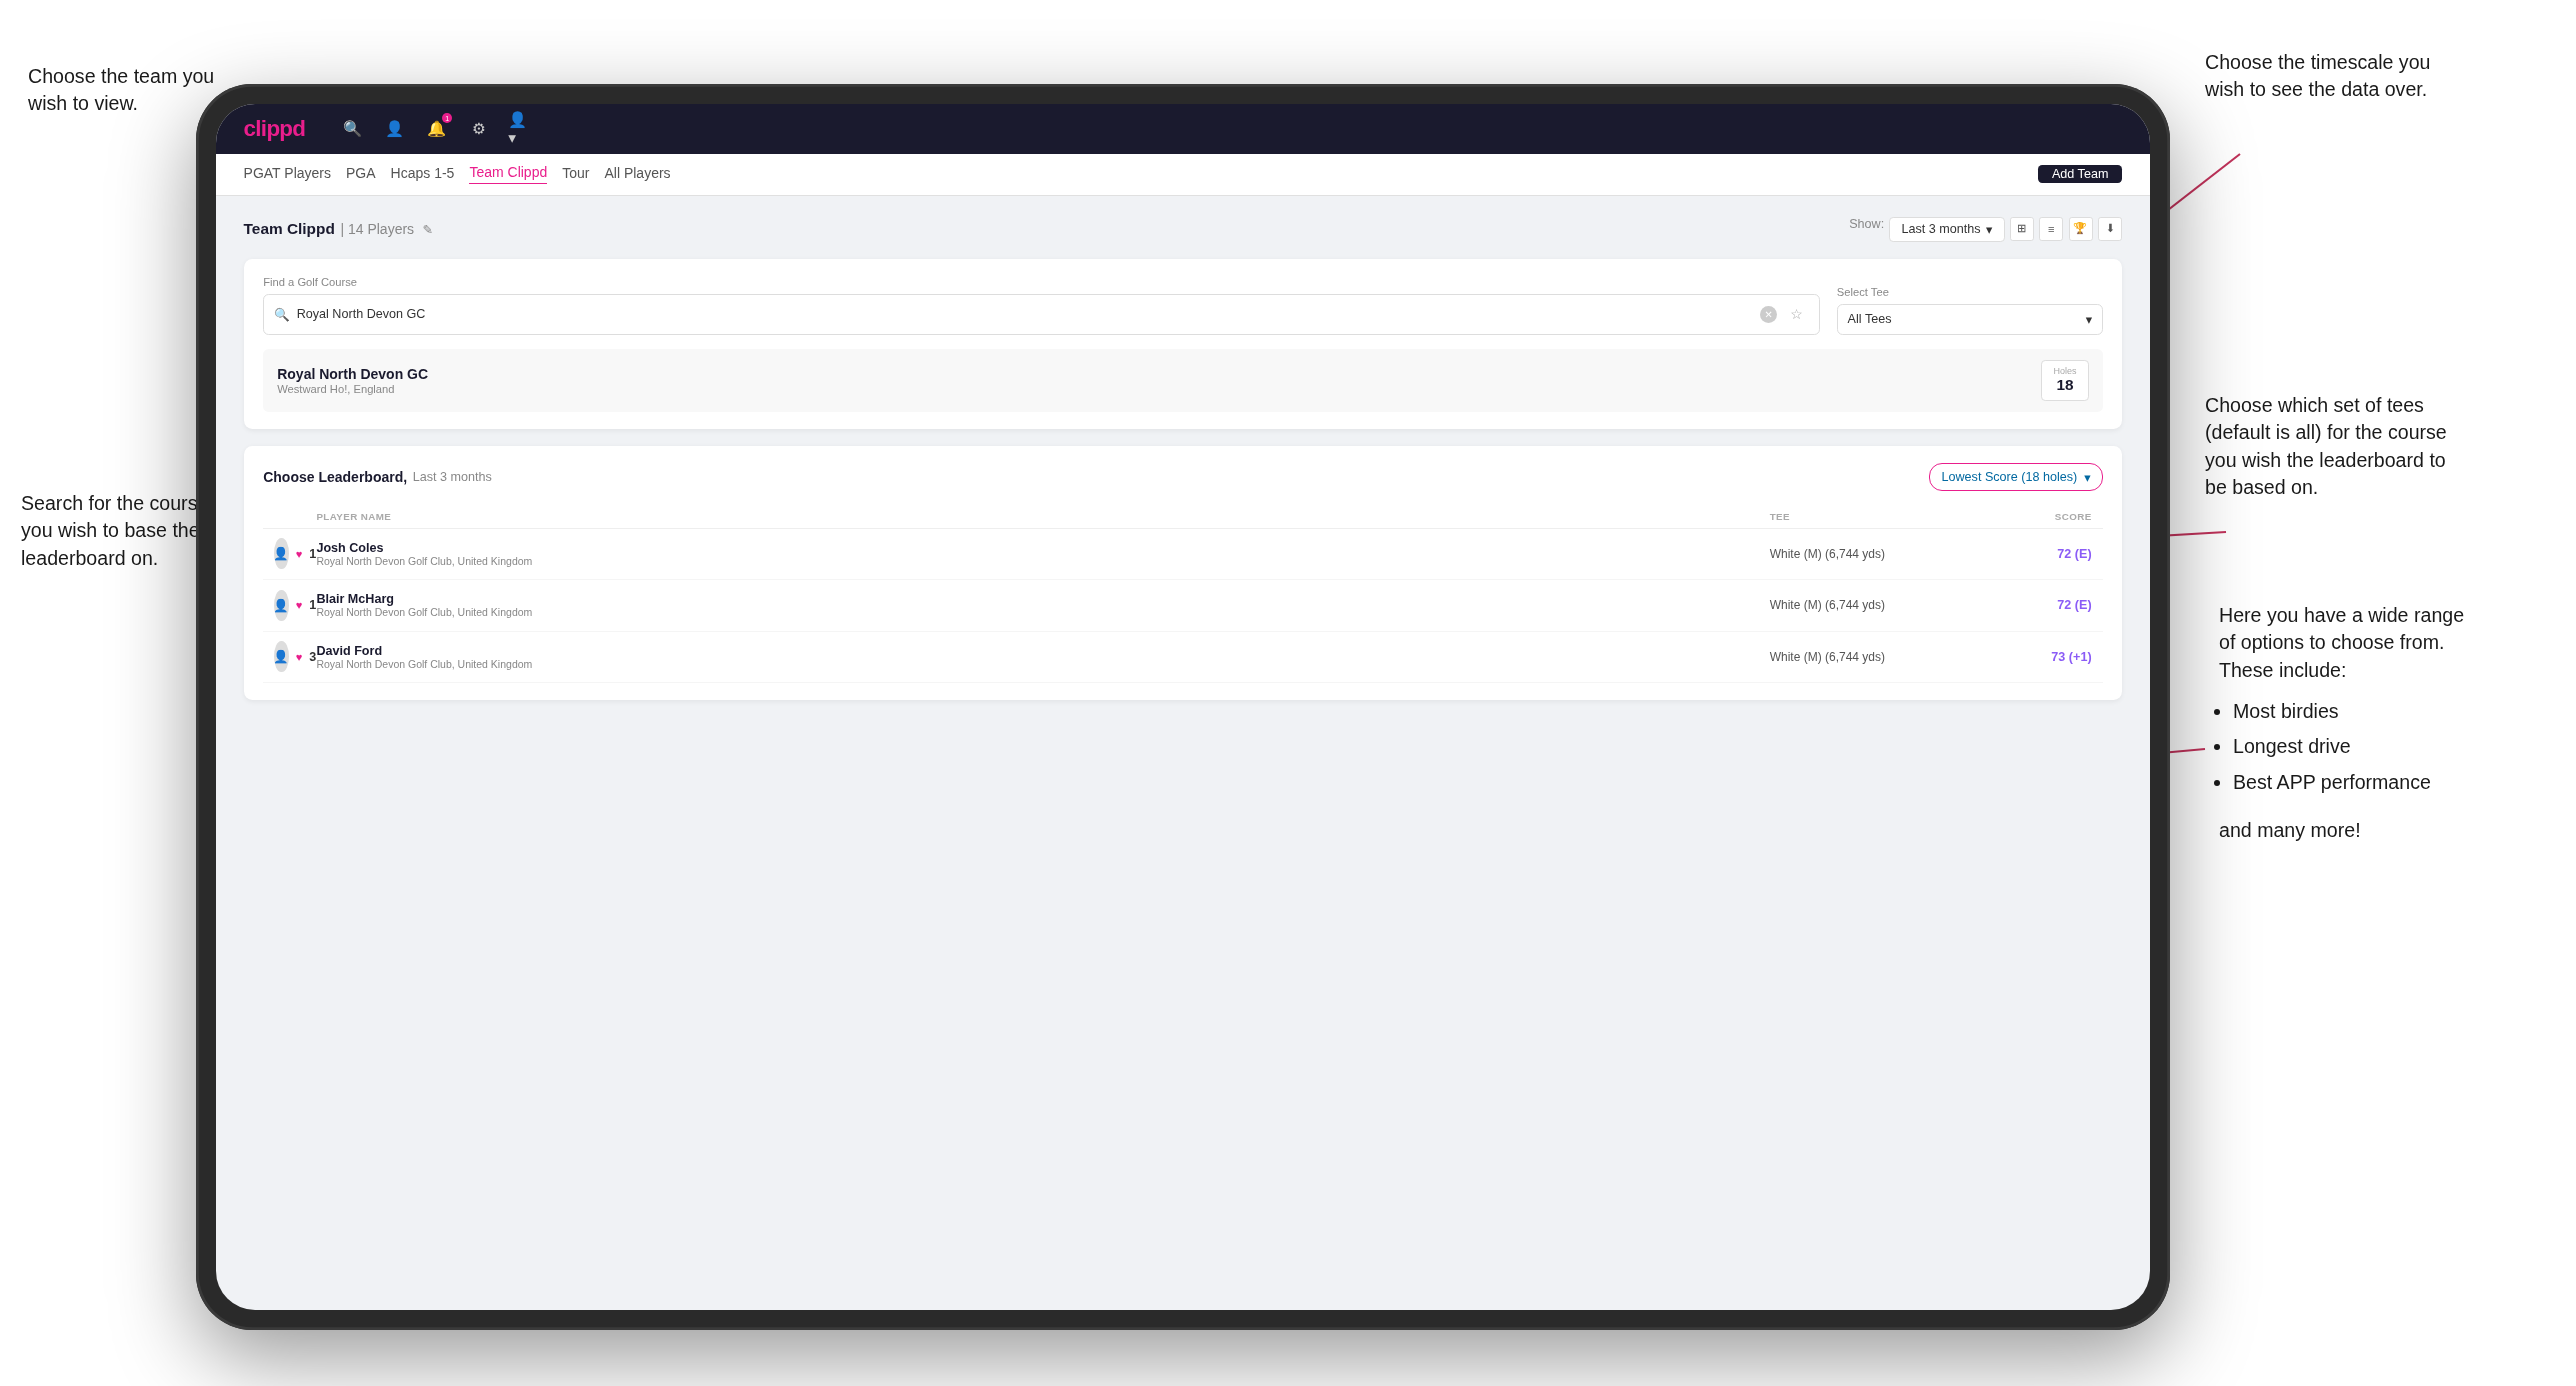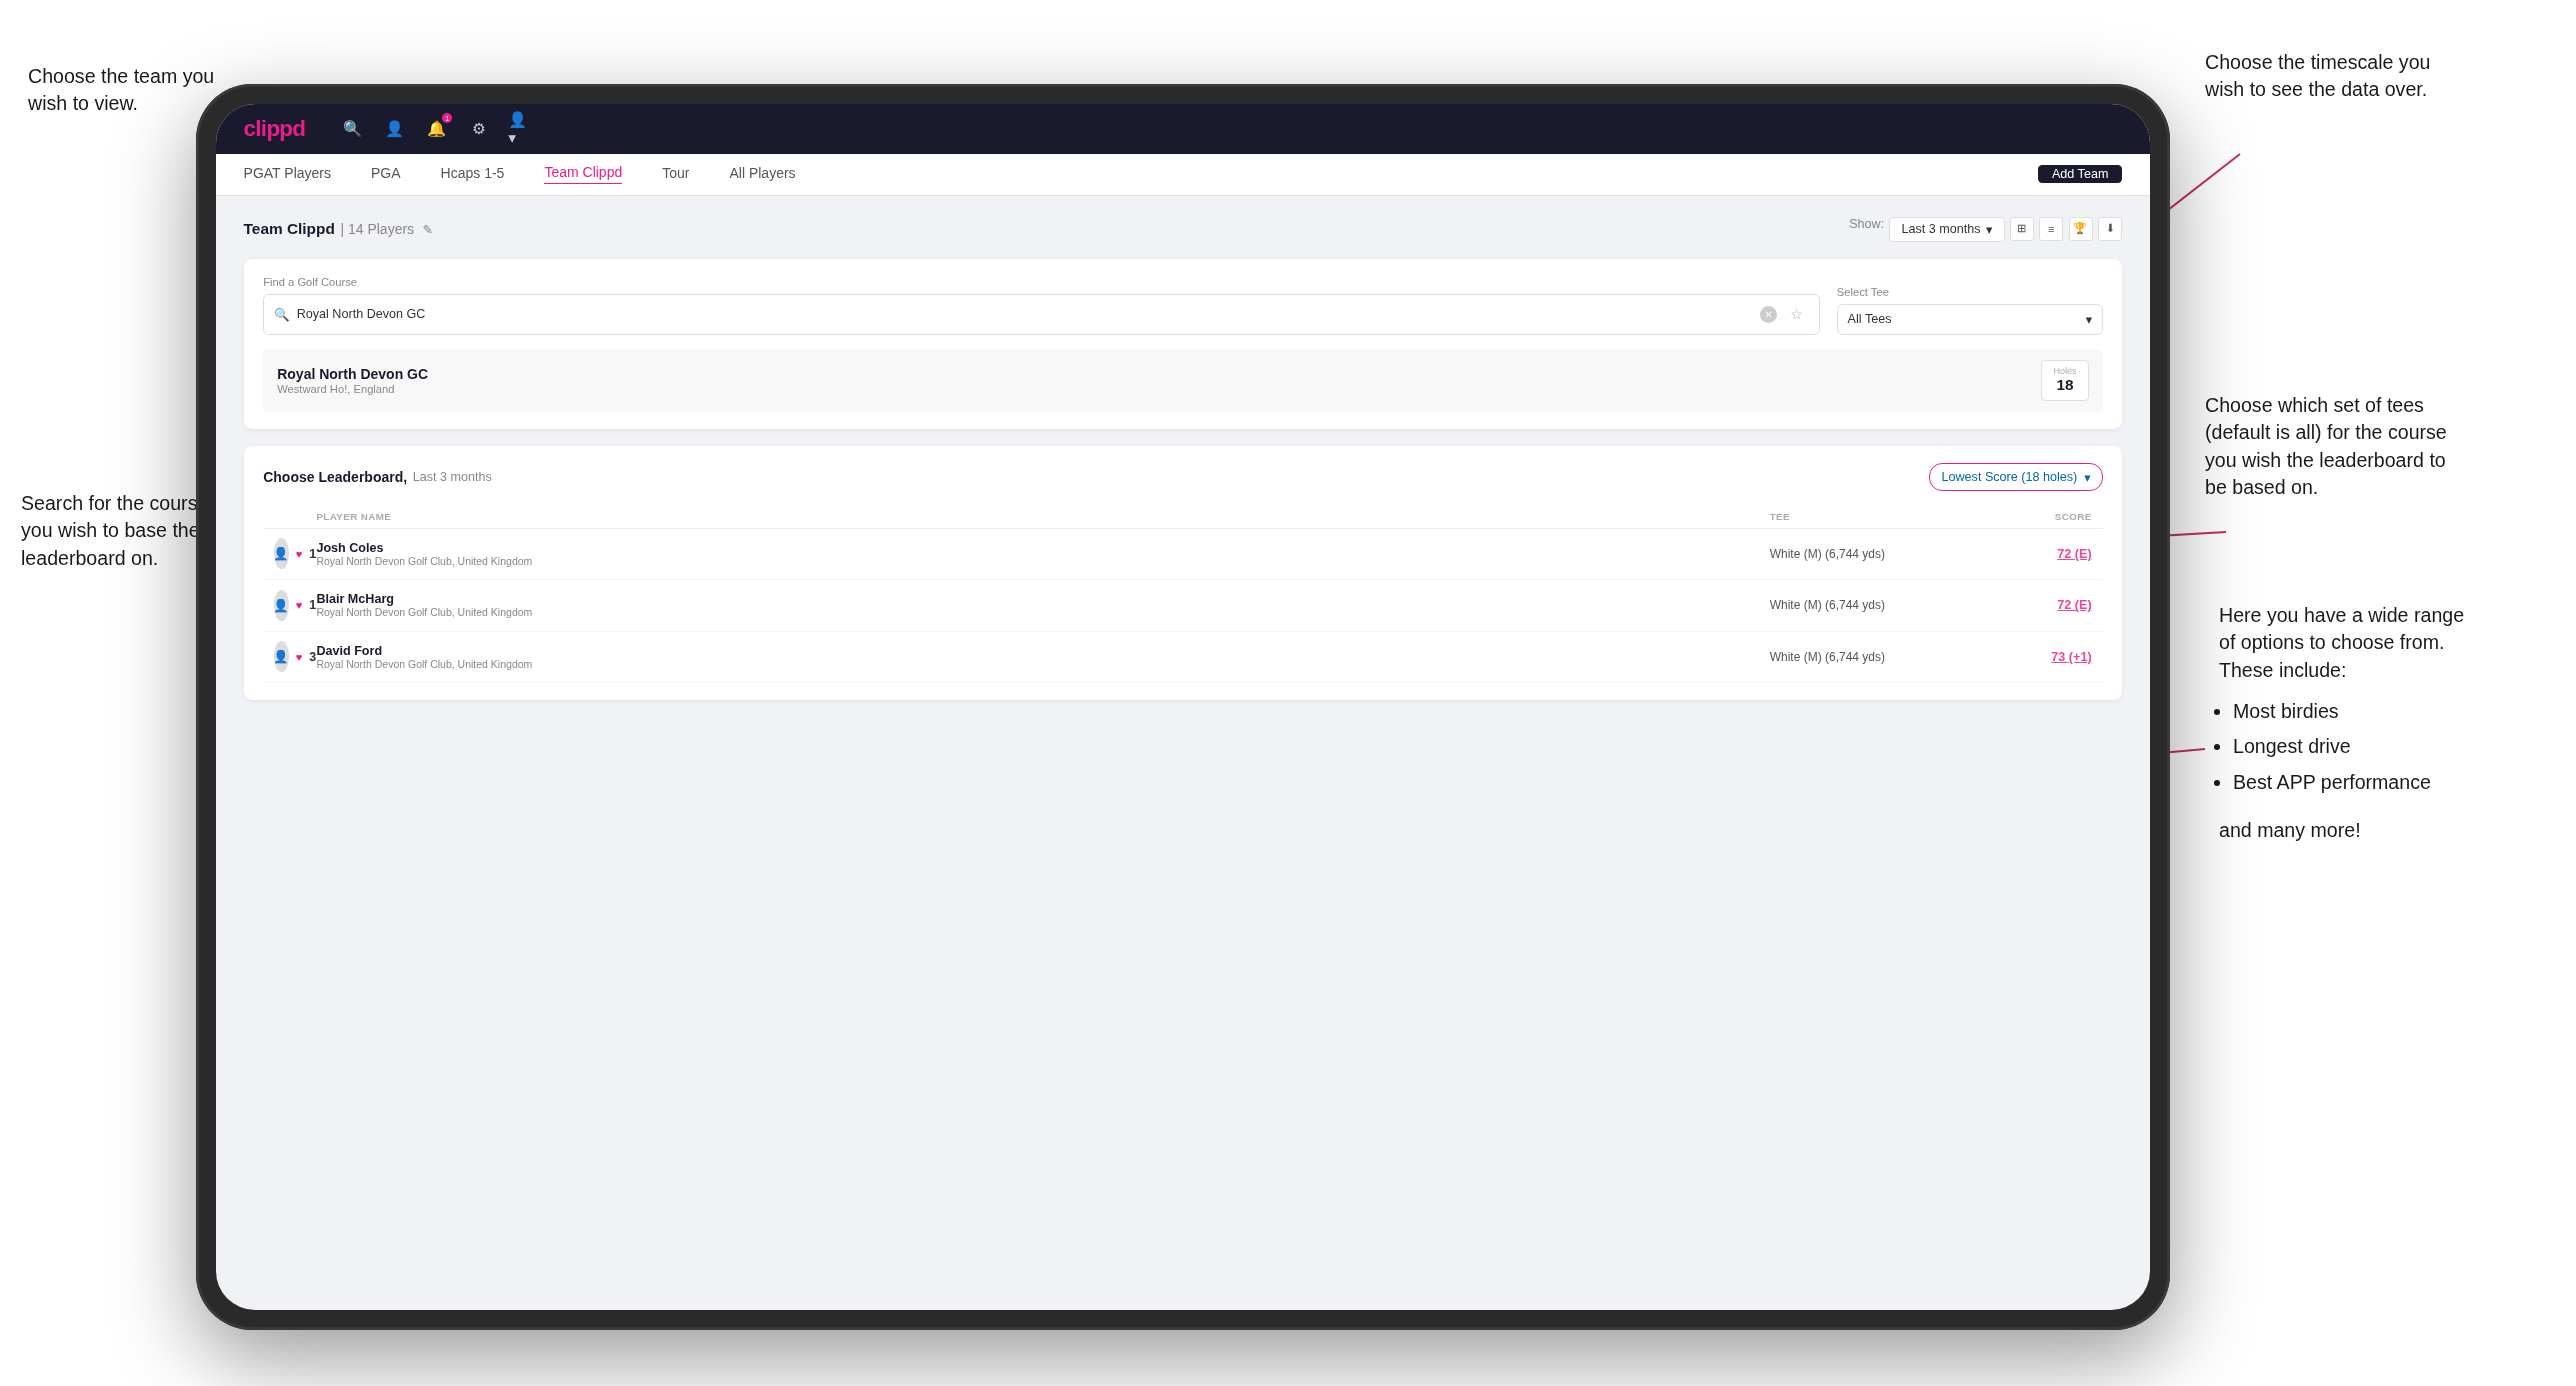--- a/index.html
+++ b/index.html
@@ -131,21 +131,21 @@
 
     
     .sub-navbar {
       background: #ffffff;
       height: 42px;
       display: flex;
       align-items: center;
       padding: 0 28px;
       border-bottom: 0.7px solid #e0e0e0;
       flex-shrink: 0;
-      gap: 40px;
+      gap: 15px;
     }
 
     .sub-nav-item {
       font-size: 14px;
       color: #555;
       cursor: pointer;
       padding-bottom: 2.8px;
     }
 
     .sub-nav-item.active {
@@ -487,23 +487,22 @@
     }
 
     .tee-text {
       font-size: 12px;
       color: #555;
     }
 
     .score-text {
       font-size: 12.6px;
       font-weight: 600;
-      color: #ec4899;
+      color: #8b5cf6;
       text-align: right;
-      text-decoration: underline;
     }
 
     
     .ann-top-left {
       top: 63px;
       left: 28px;
       width: 245px;
     }
 
     .ann-mid-left {

